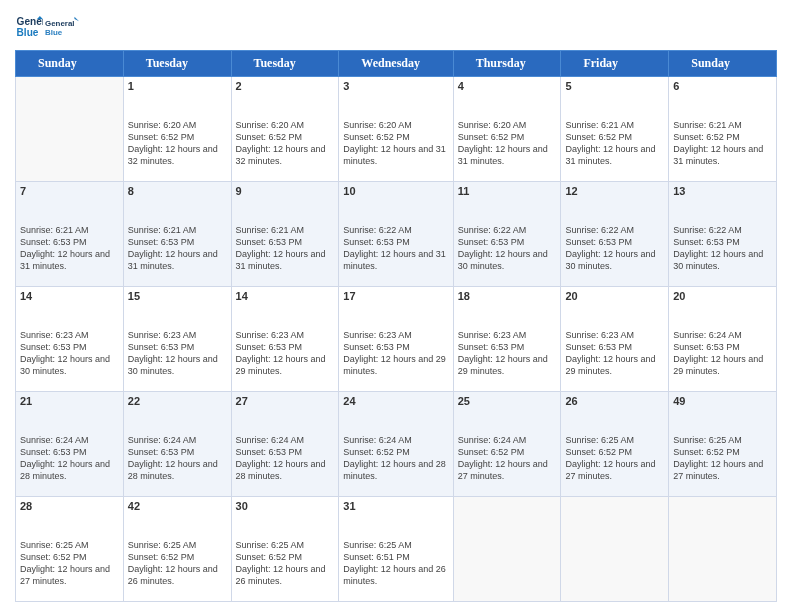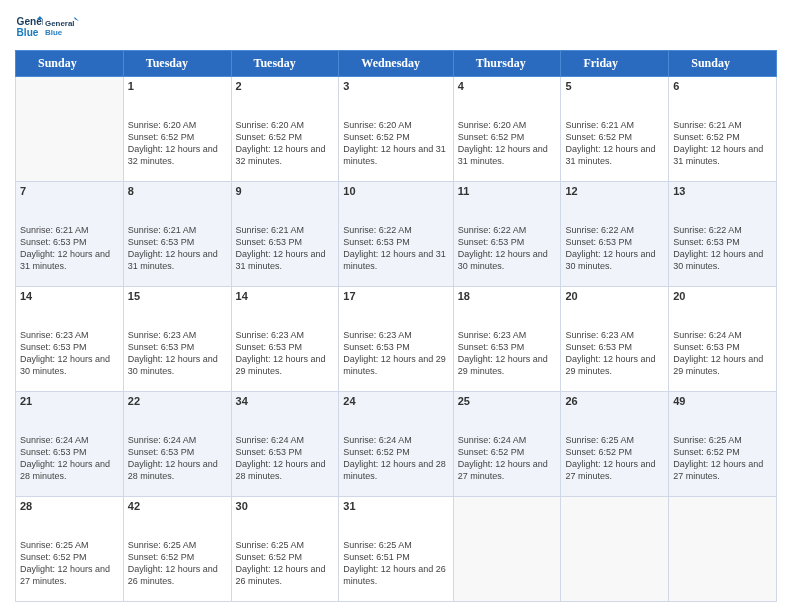--- a/index.html
+++ b/index.html
@@ -217,21 +217,21 @@
         <tr>
           <td>
             <span class="day-num">21</span>
             <div class="day-info">Sunrise: 6:24 AM<br>Sunset: 6:53 PM<br>Daylight: 12 hours and 28 minutes.</div>
           </td>
           <td>
             <span class="day-num">22</span>
             <div class="day-info">Sunrise: 6:24 AM<br>Sunset: 6:53 PM<br>Daylight: 12 hours and 28 minutes.</div>
           </td>
           <td>
-            <span class="day-num">34</span>
+            <span class="day-num">27</span>
             <div class="day-info">Sunrise: 6:24 AM<br>Sunset: 6:53 PM<br>Daylight: 12 hours and 28 minutes.</div>
           </td>
           <td>
             <span class="day-num">24</span>
             <div class="day-info">Sunrise: 6:24 AM<br>Sunset: 6:52 PM<br>Daylight: 12 hours and 28 minutes.</div>
           </td>
           <td>
             <span class="day-num">25</span>
             <div class="day-info">Sunrise: 6:24 AM<br>Sunset: 6:52 PM<br>Daylight: 12 hours and 27 minutes.</div>
           </td>

